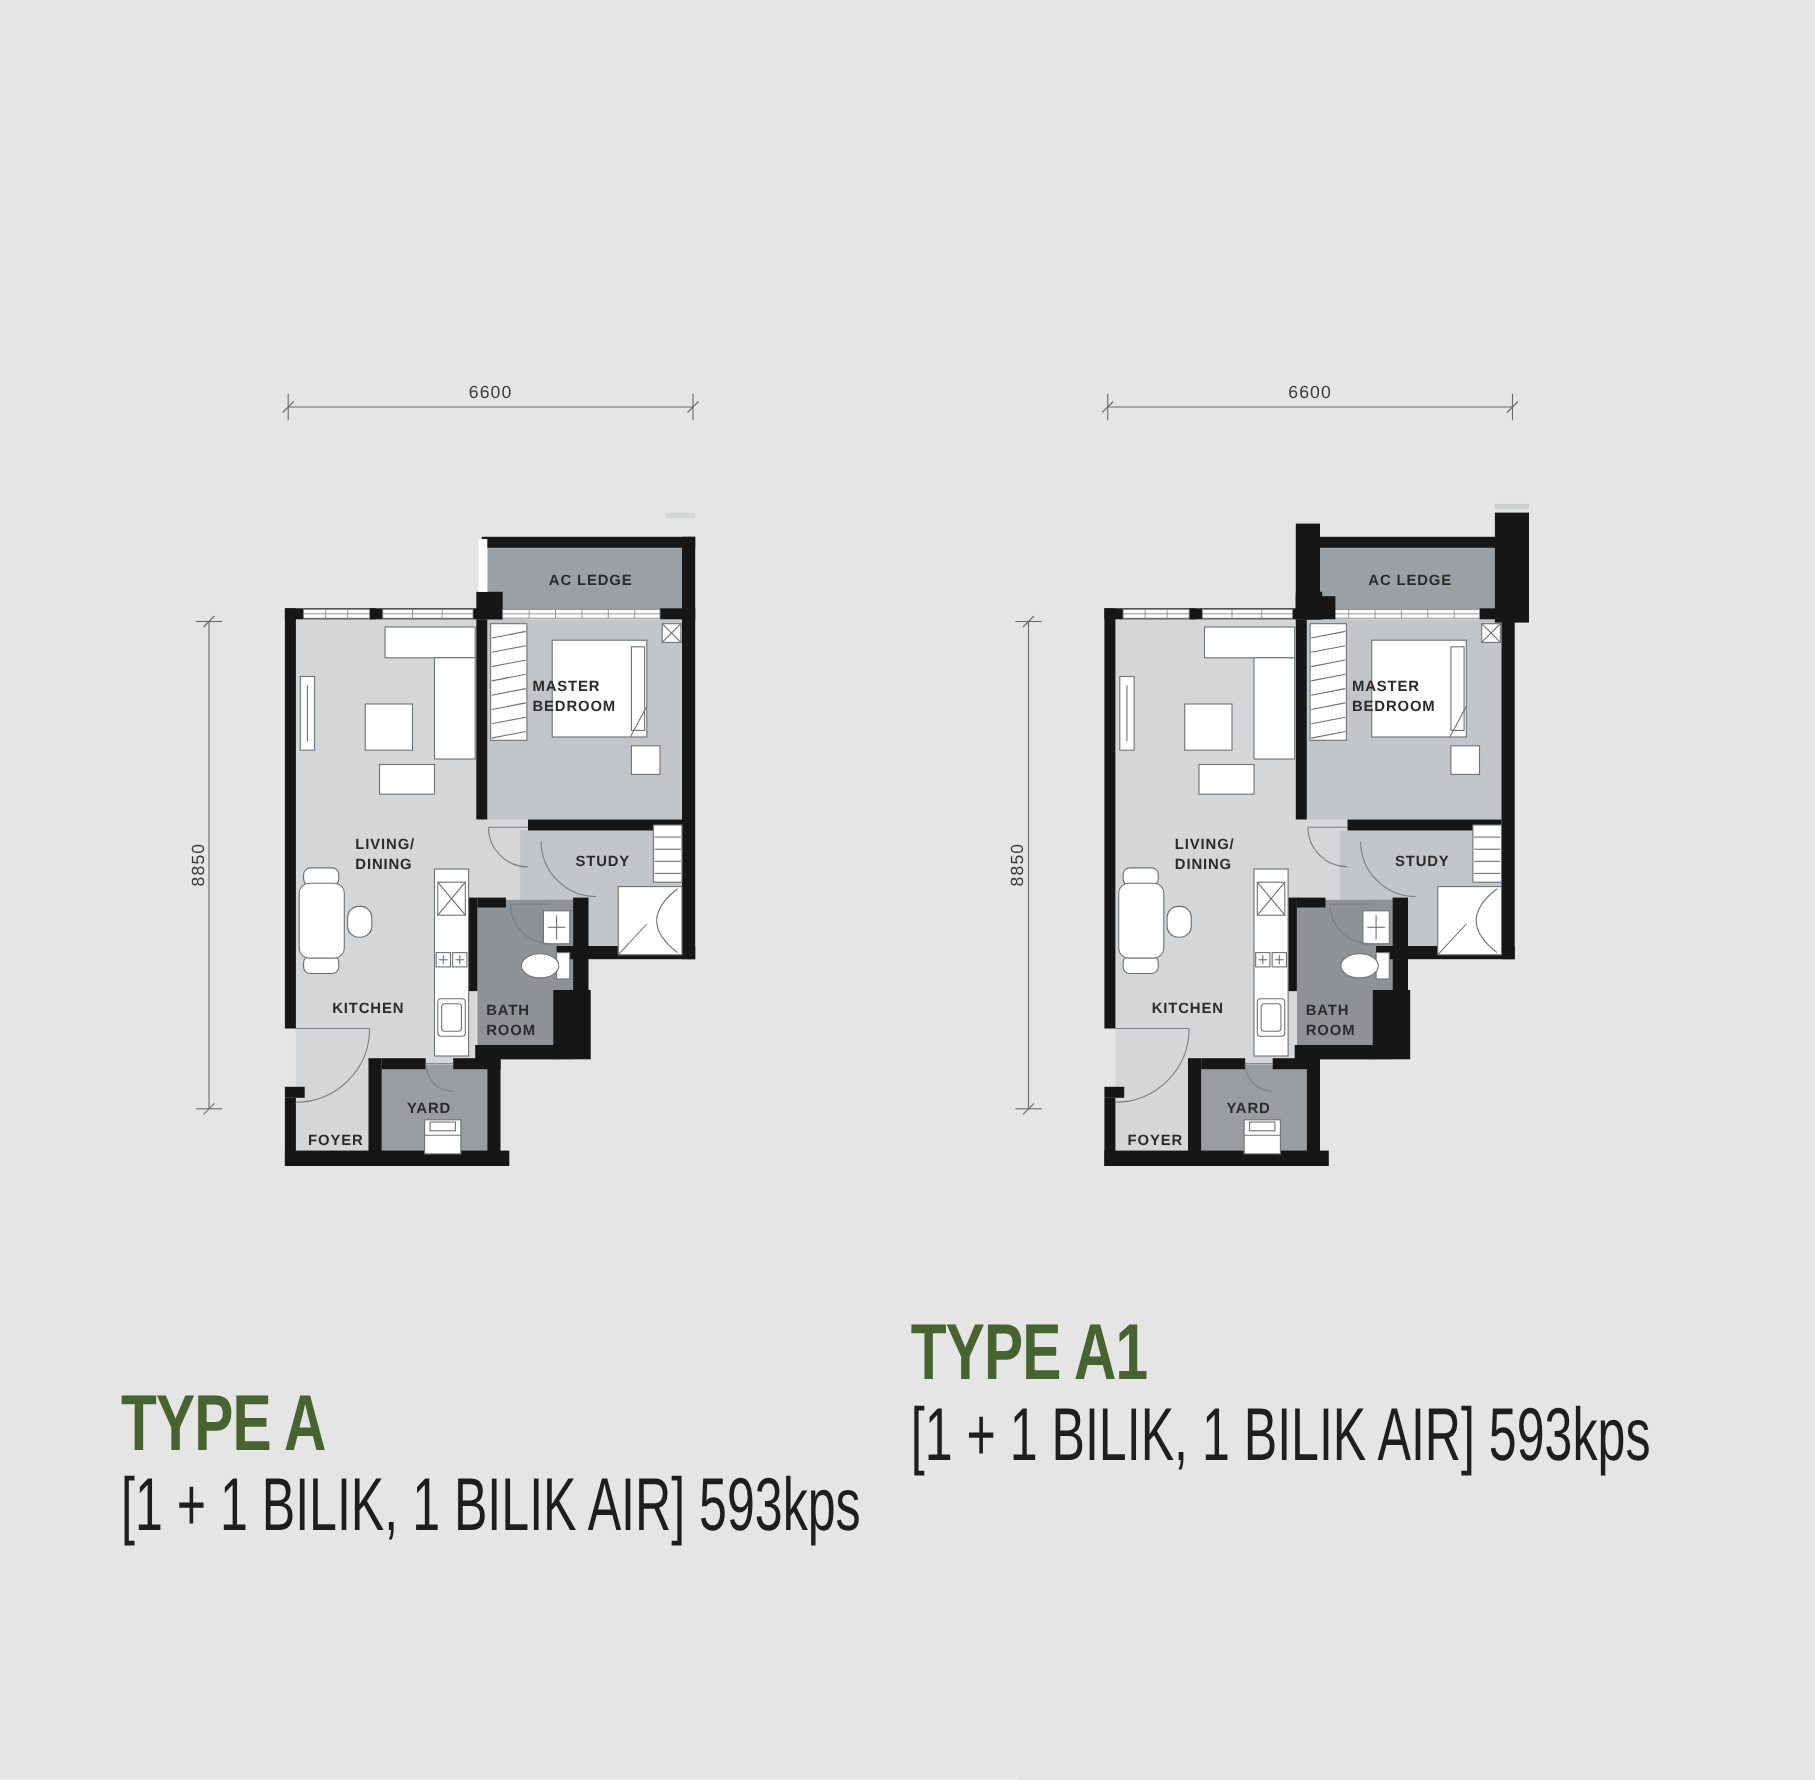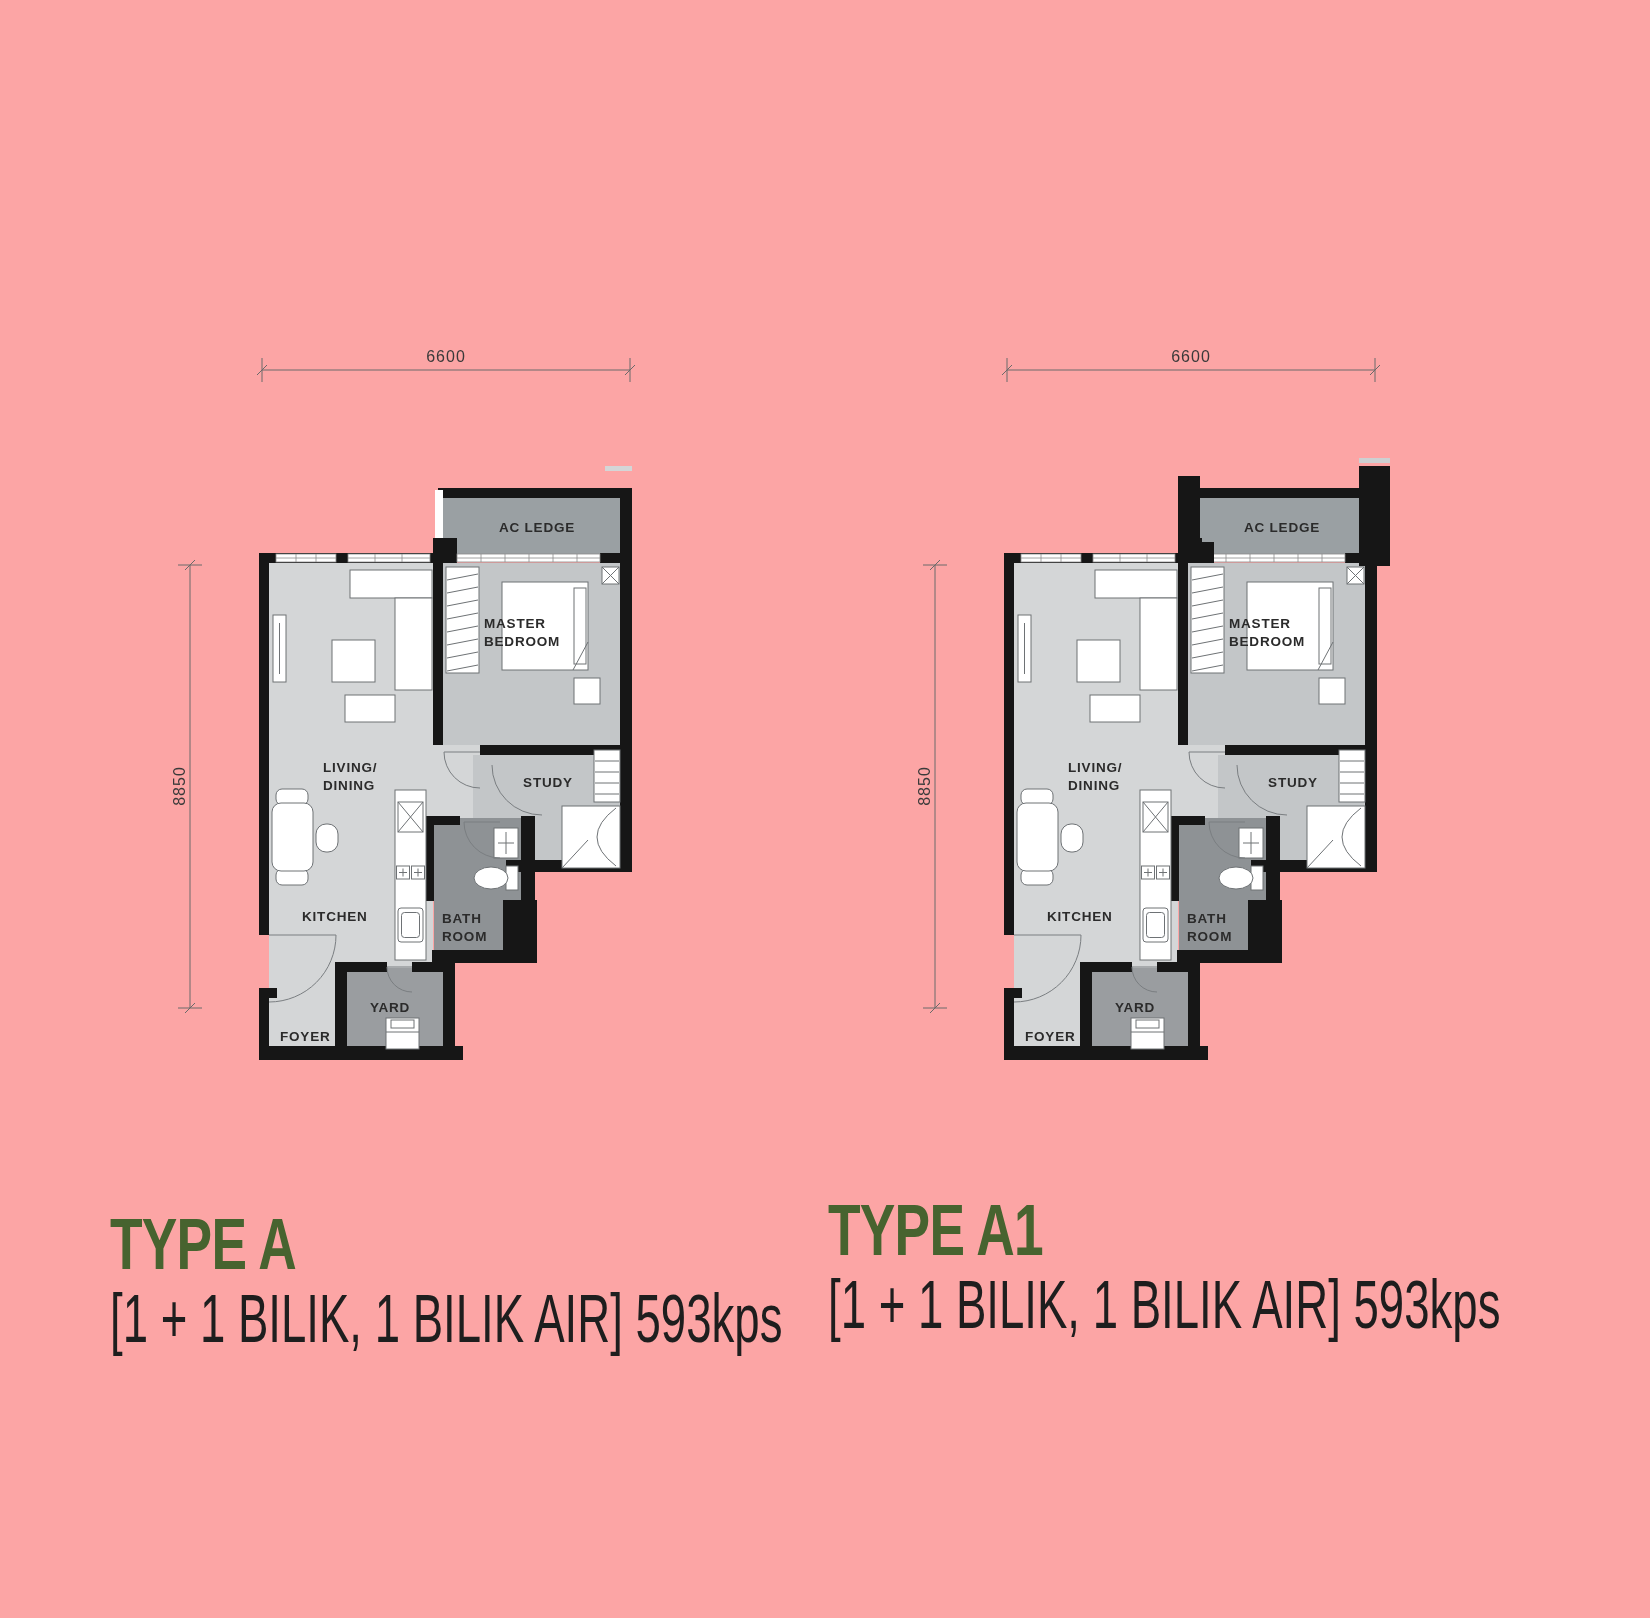--- a/index.html
+++ b/index.html
@@ -1,24 +1,24 @@
 <!DOCTYPE html>
 <html><head>
 <meta charset="utf-8">
 <style>
   html,body{margin:0;padding:0;background:#ffffff;}
   body{width:1650px;height:1618px;position:relative;overflow:hidden;
        font-family:"Liberation Sans",sans-serif;}
-  .sheet{position:absolute;inset:0;background:#fca5a5;padding-left:14px;}
+  .sheet{position:absolute;inset:0;background:#e5e5e5;padding-left:14px;}
   .plan{position:absolute;width:520px;height:760px;}
   .plan svg{display:block;width:520px;height:760px;}
   .plan-a{left:150px;top:320px;}
   .plan-a1{left:895px;top:320px;}
   .caption{position:absolute;white-space:nowrap;}
-  .caption-a{left:110px;top:1208px;}
+  .caption-a{left:110px;top:1258px;}
   .caption-a1{left:828px;top:1194px;}
   .caption h2{margin:0;font-weight:bold;font-size:72px;line-height:1;
       color:#47632f;letter-spacing:-1px;transform:scaleX(0.74);transform-origin:0 0;}
   .caption p{margin:4px 0 0 0;font-size:68px;line-height:1;color:#1e1e1e;
       transform:scaleX(0.67);transform-origin:0 0;}
   svg text{font-family:"Liberation Sans",sans-serif;}
   .room-label{font-size:13.5px;font-weight:bold;fill:#2b2b2b;letter-spacing:0.8px;}
   .dim-label{font-size:16px;fill:#3a3a3a;letter-spacing:1px;}
 </style>
 </head>

